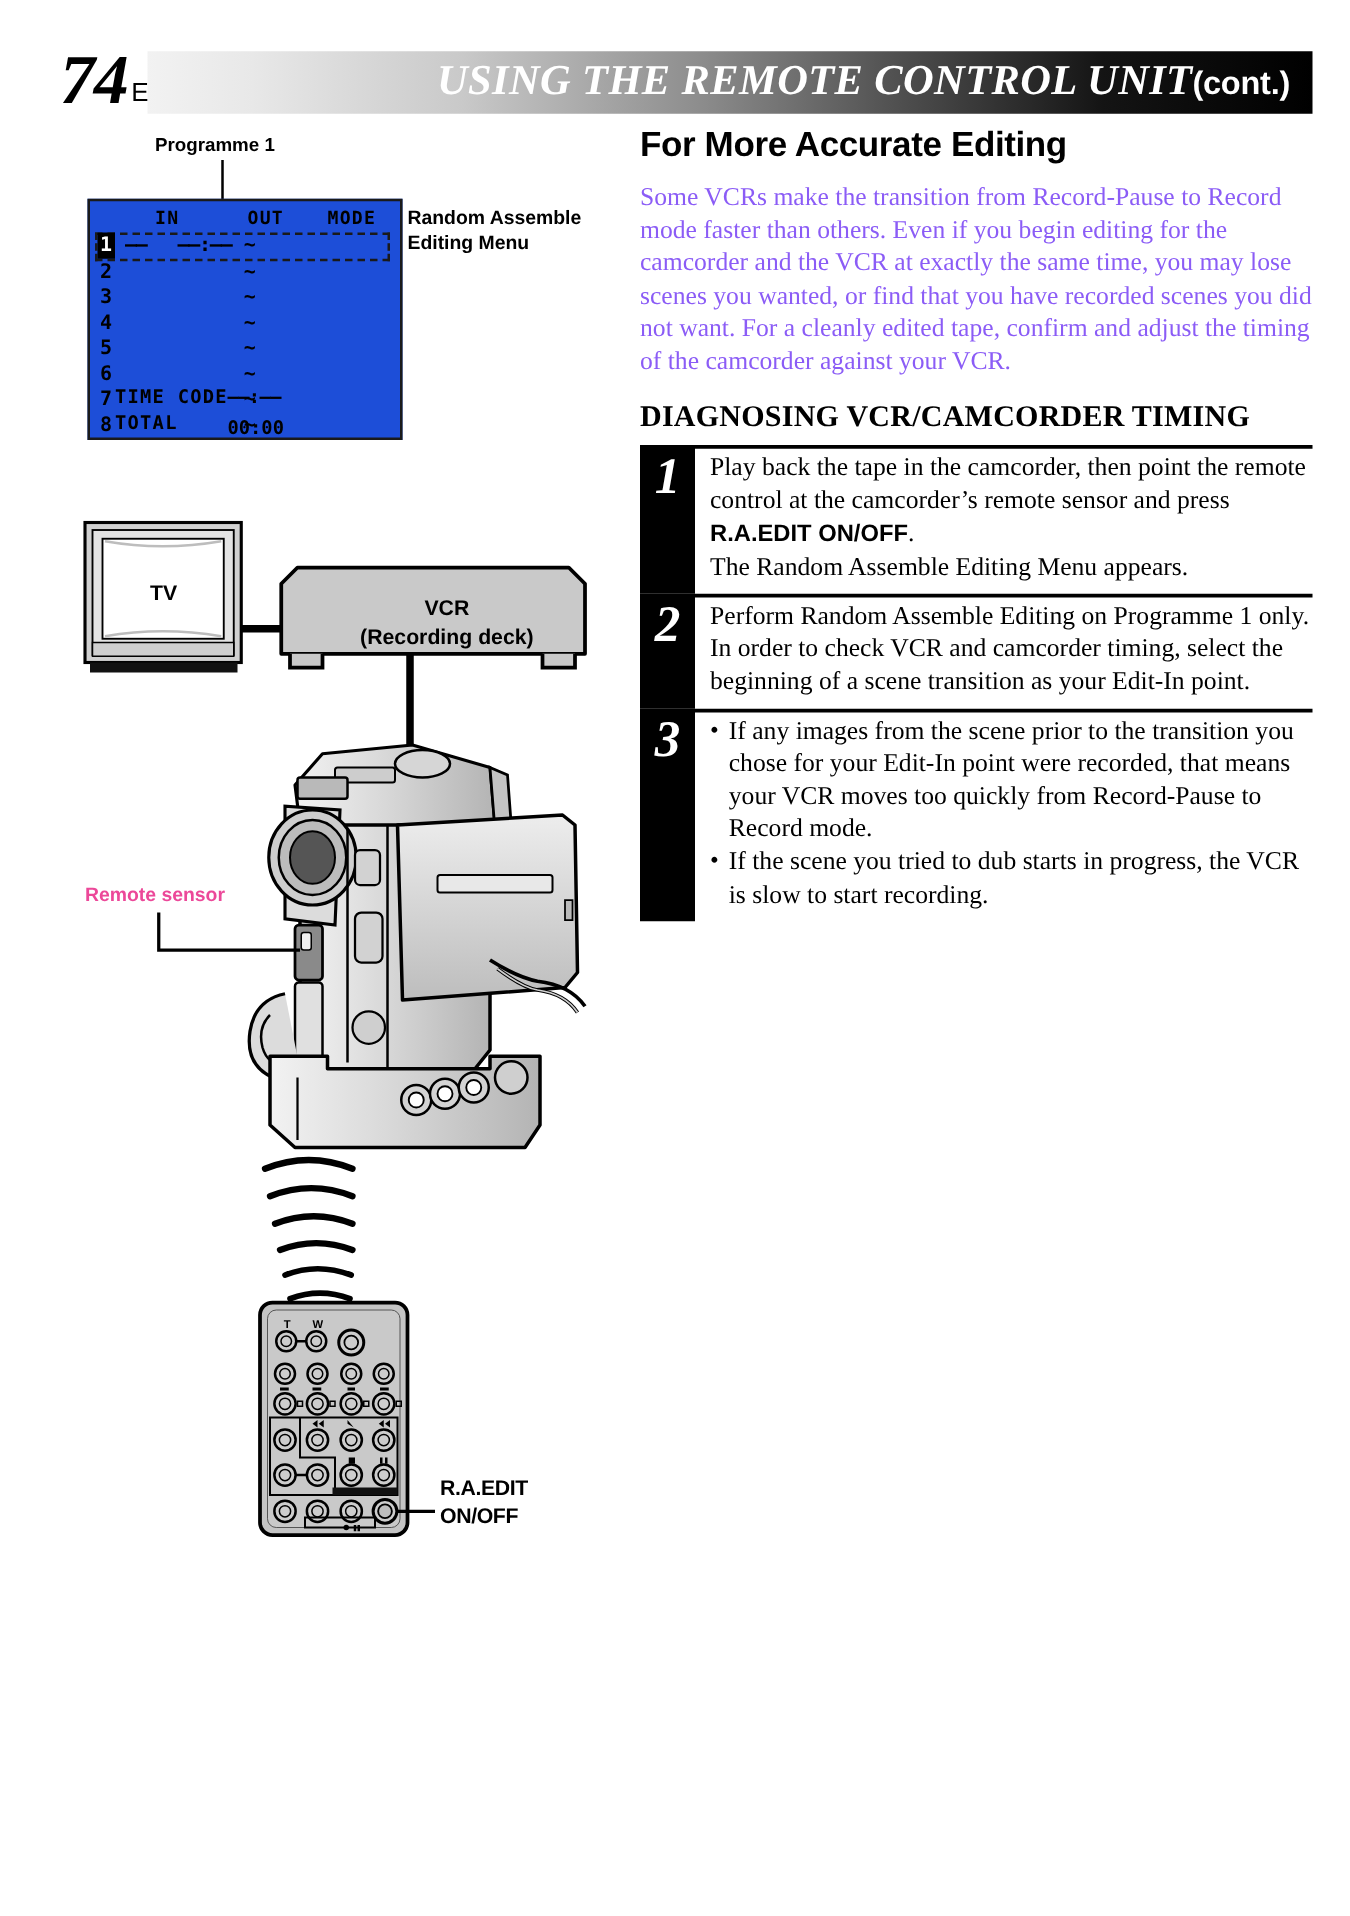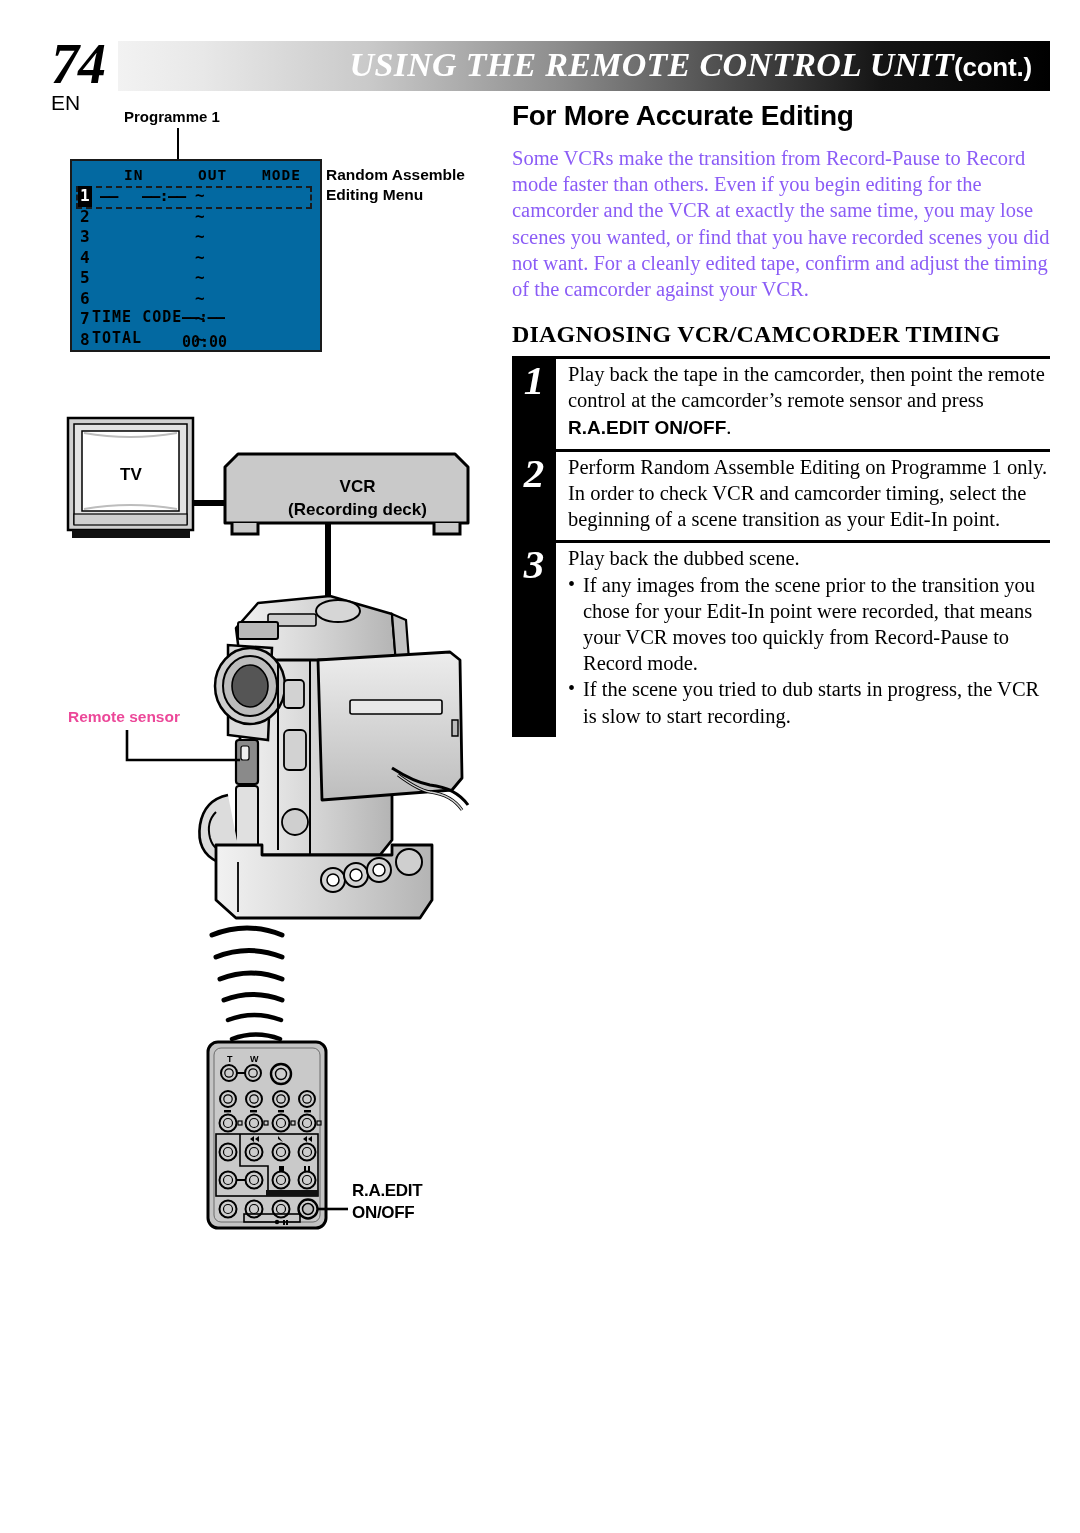--- a/index.html
+++ b/index.html
@@ -33,21 +33,21 @@
   .header-title .cont {
     font-family: "Liberation Sans", sans-serif;
     font-style: normal;
     font-weight: bold;
     font-size: 26px;
     letter-spacing: -0.2px;
   }
   .pagenum {
     position: absolute;
     left: 48px; top: 36px;
-    display: flex; align-items: baseline; flex-direction: column;
+    display: flex; align-items: baseline;
   }
   .pagenum .num {
     font-family: "Liberation Serif", serif;
     font-style: italic;
     font-weight: bold;
     font-size: 56px;
     line-height: 1;
     color: #000;
     letter-spacing: -1px;
   }
@@ -76,21 +76,21 @@
     left: 177px; top: 128px;
     width: 2px; height: 34px;
     background: #000;
   }
 
   
   .osd {
     position: absolute;
     left: 70px; top: 159px;
     width: 252px; height: 193px;
-    background: #0369a1;
+    background: #1d4ed8;
     border: 2px solid #1a1a1a;
     font-family: "DejaVu Sans Mono", monospace;
     font-weight: bold;
     font-size: 14px;
     color: #000;
   }
   .osd-head {
     position: absolute;
     left: 0; top: 6px; width: 100%;
     display: flex;
@@ -572,34 +572,34 @@
     <div class="body-text">Some VCRs make the transition from Record-Pause to Record mode faster than others. Even if you begin editing for the camcorder and the VCR at exactly the same time, you may lose scenes you wanted, or find that you have recorded scenes you did not want. For a cleanly edited tape, confirm and adjust the timing of the camcorder against your VCR.</div>
 
     <div class="h-sub">DIAGNOSING VCR/CAMCORDER TIMING</div>
 
     <div class="steps">
 
       <div class="step">
         <div class="step-num">1</div>
         <div class="step-body">
           <div class="step-text"><span>Play back the tape in the camcorder, then point the remote control at the camcorder’s remote sensor and press </span><b>R.A.EDIT ON/OFF</b><span>.</span></div>
+          <div class="step-text">The Random Assemble Editing Menu appears.</div>
         </div>
       </div>
 
       <div class="step">
         <div class="step-num">2</div>
         <div class="step-body">
           <div class="step-text">Perform Random Assemble Editing on Programme 1 only. In order to check VCR and camcorder timing, select the beginning of a scene transition as your Edit-In point.</div>
         </div>
       </div>
 
       <div class="step">
         <div class="step-num">3</div>
         <div class="step-body">
-          <div class="step-text">Play back the dubbed scene.</div>
           <ul class="bullet-list">
             <li>If any images from the scene prior to the transition you chose for your Edit-In point were recorded, that means your VCR moves too quickly from Record-Pause to Record mode.</li>
             <li>If the scene you tried to dub starts in progress, the VCR is slow to start recording.</li>
           </ul>
         </div>
       </div>
 
     </div>
   </div>
 

